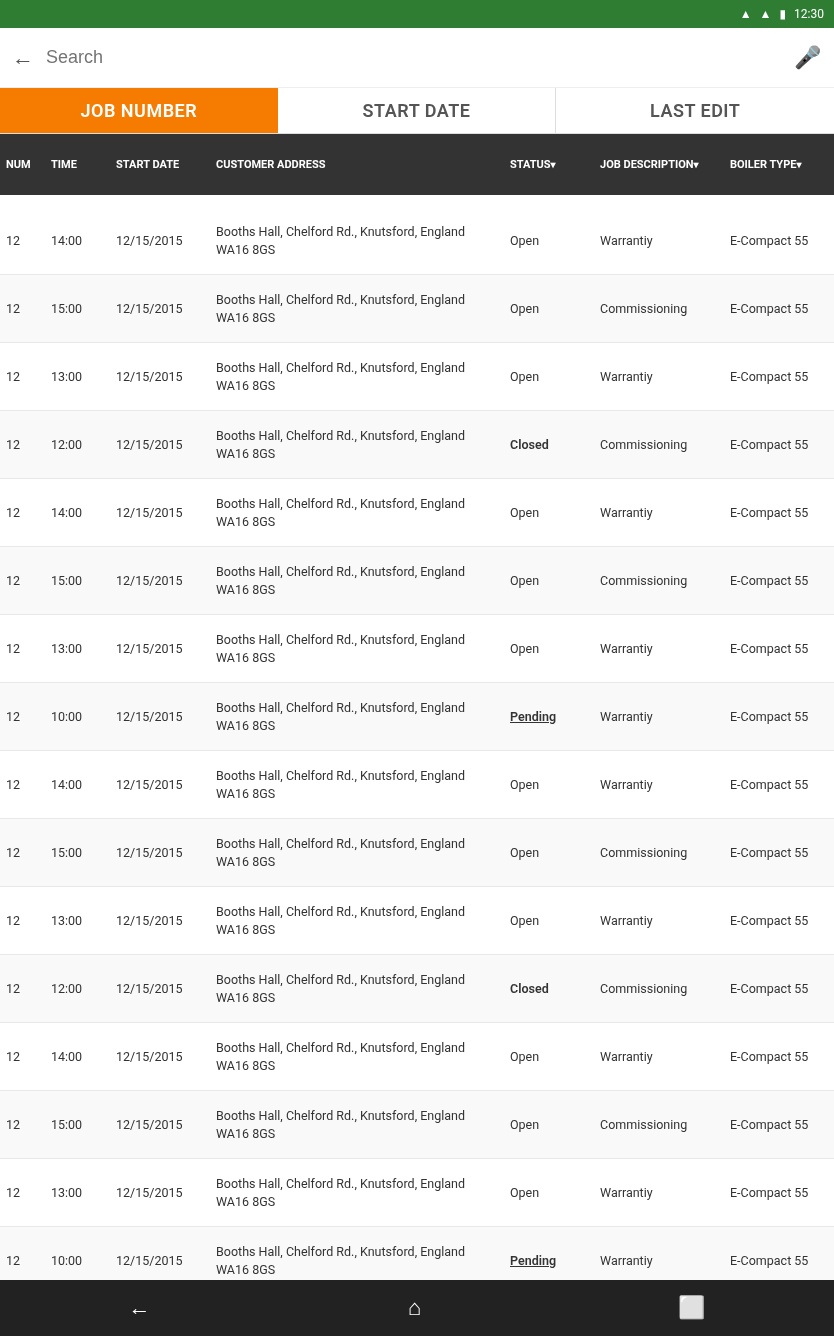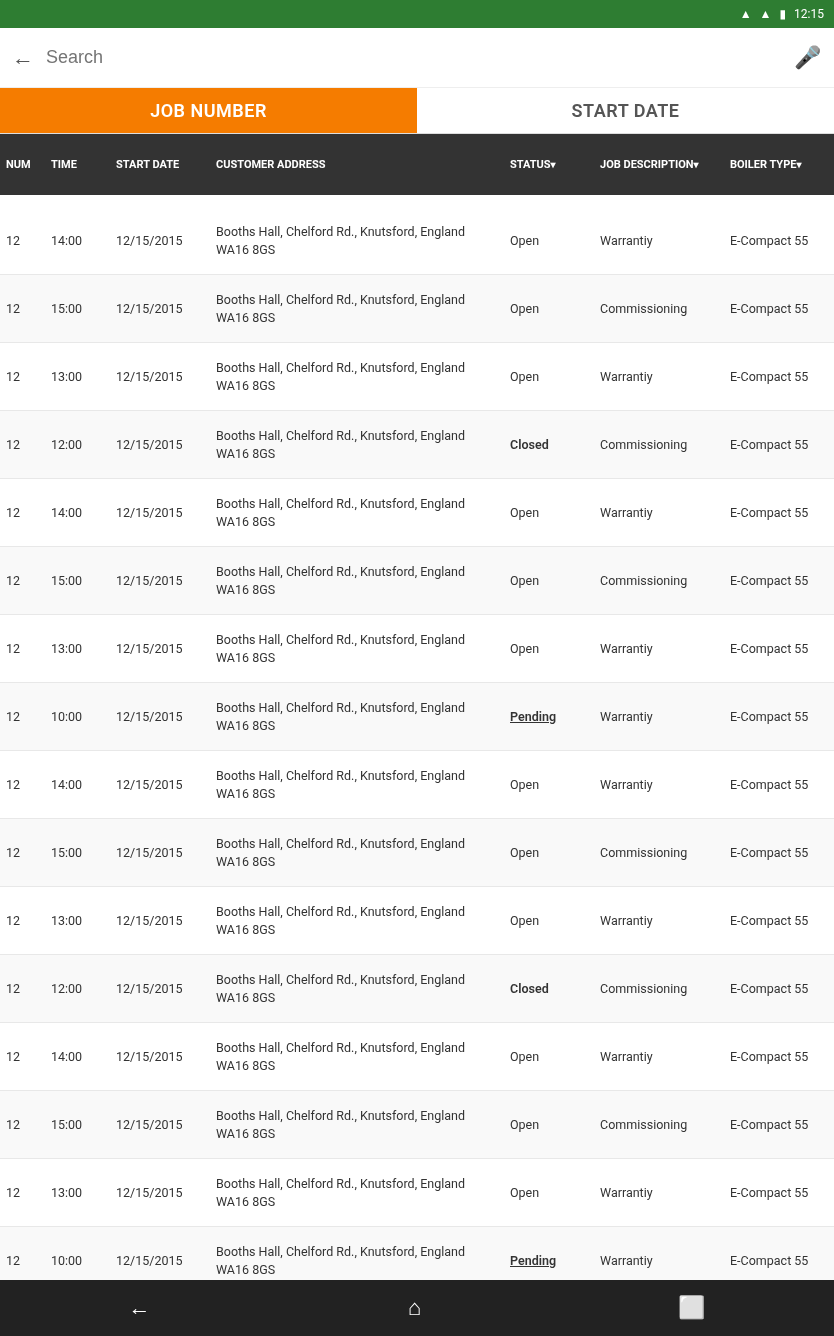--- a/index.html
+++ b/index.html
@@ -136,32 +136,33 @@
       cursor: pointer;
     }
   </style>
 </head>
 <body>
 
 <div class="status-bar">
   <span>▲</span>
   <span>▲</span>
   <span>▮</span>
-  <span>12:15</span>
+  <span>12:30</span>
 </div>
 
 <div class="top-bar">
   <button class="back-btn">←</button>
   <input class="search-input" type="text" placeholder="Search" style="">
   <span class="mic-icon">🎤</span>
 </div>
 
 <div class="tabs">
   <div class="tab active">JOB NUMBER</div>
   <div class="tab inactive">START DATE</div>
+  <div class="tab inactive">LAST EDIT</div>
 </div>
 
 <div class="table-header">
   <div class="col">NUM</div>
   <div class="col">TIME</div>
   <div class="col">START DATE</div>
   <div class="col">CUSTOMER ADDRESS</div>
   <div class="col sortable">STATUS</div>
   <div class="col sortable">JOB DESCRIPTION</div>
   <div class="col sortable">BOILER TYPE</div>

